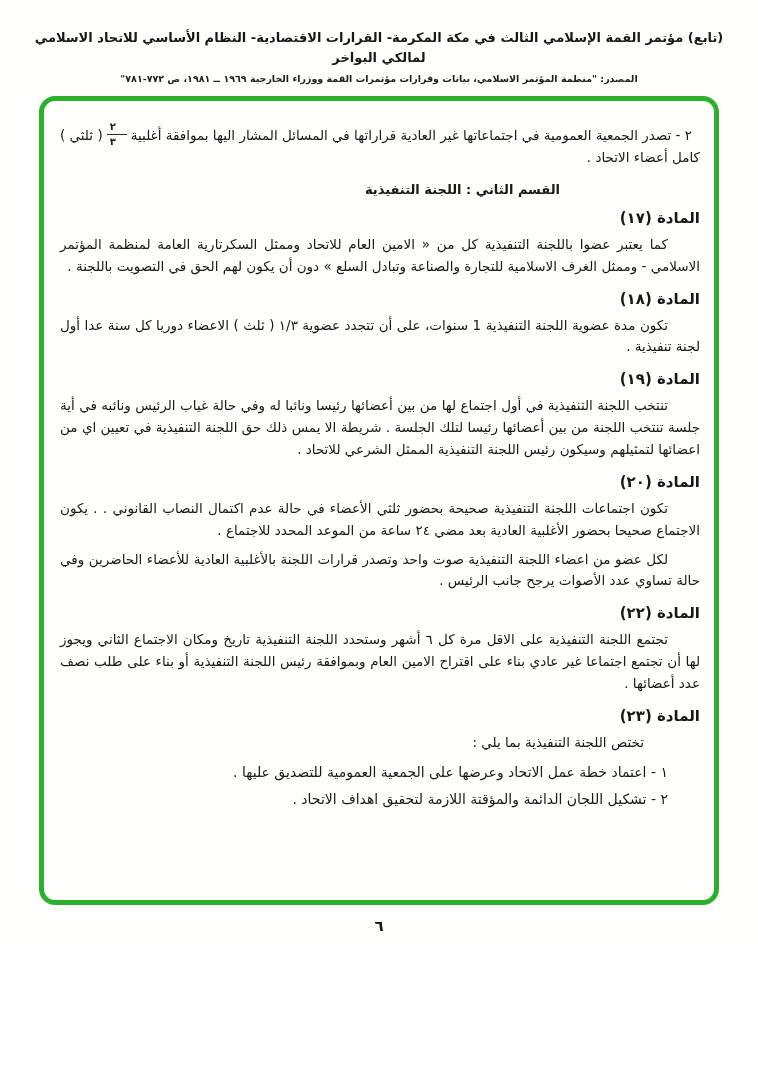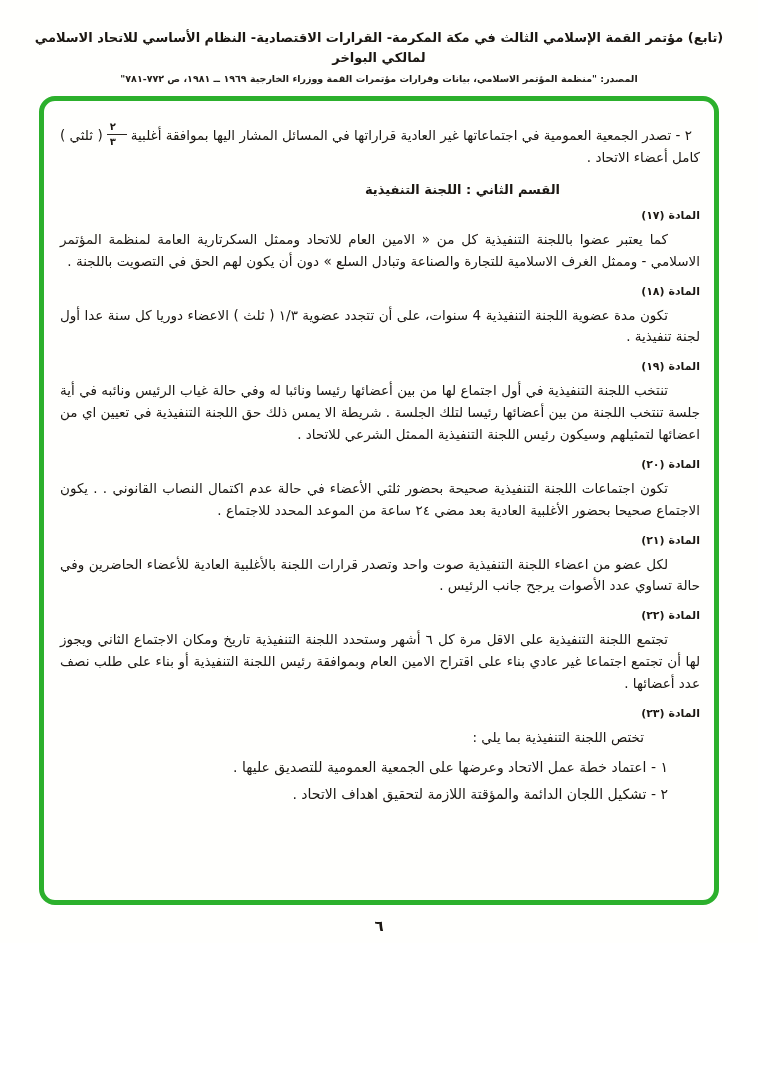--- a/index.html
+++ b/index.html
@@ -41,21 +41,21 @@
   }
   .clause { text-indent:8px; margin-top:6px; }
   .intro  { text-indent:56px; }
   .section {
     font-weight:bold; font-size:13px;
     margin:13px 0 5px;
     padding-right:140px;
     text-align:right;
   }
   .article {
-    font-weight:bold; font-size:11px;
+    font-weight:bold; font-size:15px;
     margin:12px 0 4px;
     text-align:right;
   }
   .item {
     font-size:14px; line-height:1.62;
     margin:5px 0;
     padding-right:32px;
     text-align:right;
   }
   .fraction {
@@ -85,29 +85,28 @@
   <div class="doc-box">
 
     <p class="para clause"><span>٢ - تصدر الجمعية العمومية في اجتماعاتها غير العادية قراراتها في المسائل المشار اليها بموافقة أغلبية</span><span class="fraction"><span class="num">٢</span><span class="den">٣</span></span><span>( ثلثي ) كامل أعضاء الاتحاد .</span></p>
 
     <p class="section">القسم الثاني :  اللجنة التنفيذية</p>
 
     <p class="article">المادة (١٧)</p>
     <p class="para">كما يعتبر عضوا باللجنة التنفيذية كل من « الامين العام للاتحاد وممثل السكرتارية العامة لمنظمة المؤتمر الاسلامي - وممثل الغرف الاسلامية للتجارة والصناعة وتبادل السلع » دون أن يكون لهم الحق في التصويت باللجنة .</p>
 
     <p class="article">المادة (١٨)</p>
-    <p class="para">تكون مدة عضوية اللجنة التنفيذية 4 سنوات، على أن تتجدد عضوية ١/٣ ( ثلث ) الاعضاء دوريا كل سنة عدا أول لجنة تنفيذية .</p>
+    <p class="para">تكون مدة عضوية اللجنة التنفيذية 1 سنوات، على أن تتجدد عضوية ١/٣ ( ثلث ) الاعضاء دوريا كل سنة عدا أول لجنة تنفيذية .</p>
 
     <p class="article">المادة (١٩)</p>
     <p class="para">تنتخب اللجنة التنفيذية في أول اجتماع لها من بين أعضائها رئيسا ونائبا له وفي حالة غياب الرئيس ونائبه في أية جلسة تنتخب اللجنة من بين أعضائها رئيسا لتلك الجلسة . شريطة الا يمس ذلك حق اللجنة التنفيذية في تعيين اي من اعضائها لتمثيلهم وسيكون رئيس اللجنة التنفيذية الممثل الشرعي للاتحاد .</p>
 
     <p class="article">المادة (٢٠)</p>
     <p class="para">تكون اجتماعات اللجنة التنفيذية صحيحة بحضور ثلثي الأعضاء في حالة عدم اكتمال النصاب القانوني . . يكون الاجتماع صحيحا بحضور الأغلبية العادية بعد مضي ٢٤ ساعة من الموعد المحدد للاجتماع .</p>
 
-    <p class="article">المادة (٢١)</p>
     <p class="para">لكل عضو من اعضاء اللجنة التنفيذية صوت واحد وتصدر قرارات اللجنة بالأغلبية العادية للأعضاء الحاضرين وفي حالة تساوي عدد الأصوات يرجح جانب الرئيس .</p>
 
     <p class="article">المادة (٢٢)</p>
     <p class="para">تجتمع اللجنة التنفيذية على الاقل مرة كل ٦ أشهر وستحدد اللجنة التنفيذية تاريخ ومكان الاجتماع الثاني ويجوز لها أن تجتمع اجتماعا غير عادي بناء على اقتراح الامين العام وبموافقة رئيس اللجنة التنفيذية أو بناء على طلب نصف عدد أعضائها .</p>
 
     <p class="article">المادة (٢٣)</p>
     <p class="para intro">تختص اللجنة التنفيذية بما يلي :</p>
 
     <p class="item">١ - اعتماد خطة عمل الاتحاد وعرضها على الجمعية العمومية للتصديق عليها .</p>
     <p class="item">٢ - تشكيل اللجان الدائمة والمؤقتة اللازمة لتحقيق اهداف الاتحاد .</p>

